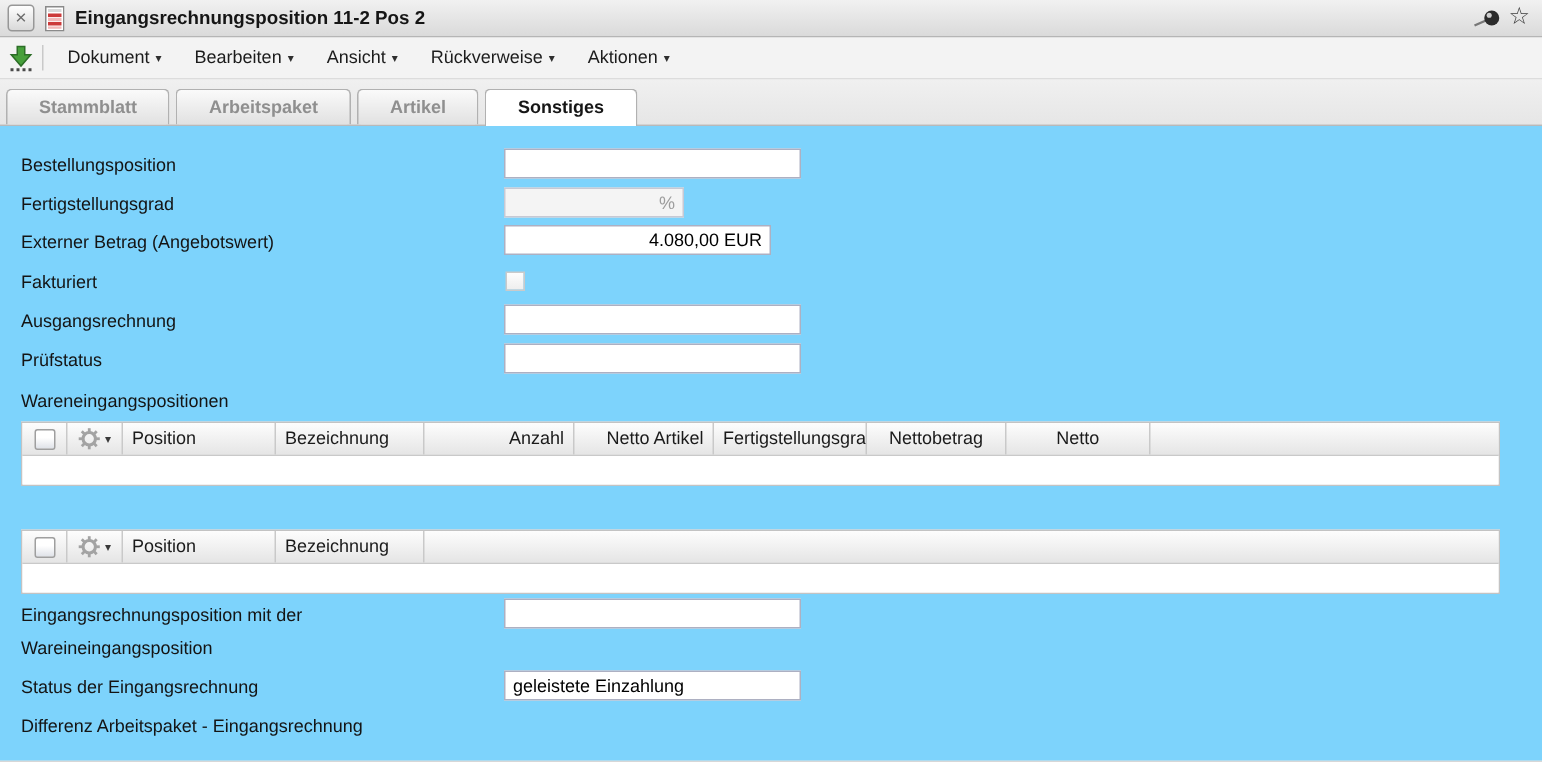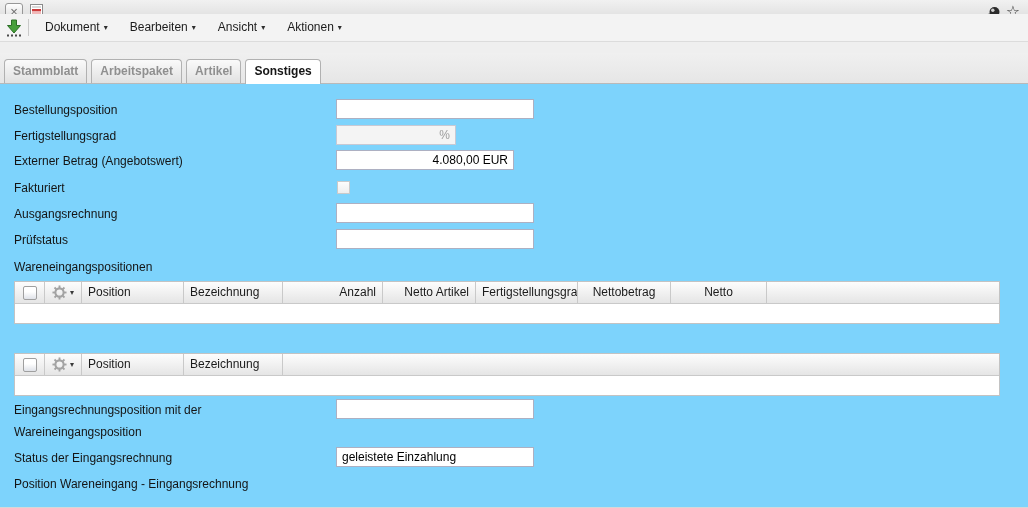--- a/index.html
+++ b/index.html
@@ -13,32 +13,32 @@
             background:linear-gradient(#f1f1f1,#dadada);border-bottom:1px solid #b5b5b5}
   .closebtn{position:absolute;left:5px;top:3px;width:18px;height:18px;border:1px solid #979797;
             border-radius:3px;background:linear-gradient(#fefefe,#d9d9d9);
             color:#6d6d6d;font-size:13px;line-height:16px;text-align:center;cursor:default}
   .docicon{position:absolute;left:30px;top:4px}
   .wintitle{position:absolute;left:50px;top:0;line-height:24px;font-weight:bold;font-size:12.5px;color:#151515;white-space:nowrap}
   .pinicon{position:absolute;right:27px;top:6px}
   .staricon{position:absolute;right:8px;top:1px;font-size:16px;line-height:22px;color:#3c3c3c}
 
   
-  .menubar{position:absolute;left:0;top:14px;width:100%;height:28px;background:#f3f3f3;border-bottom:1px solid #dcdcdc}
+  .menubar{position:absolute;left:0;top:25px;width:100%;height:28px;background:#f3f3f3;border-bottom:1px solid #dcdcdc}
   .importbtn{position:absolute;left:5px;top:5px;width:18px;height:18px}
   .menusep{position:absolute;left:28px;top:5px;width:1px;height:17px;background:#c9c9c9}
   .menus{position:absolute;left:34px;top:0;height:27px;display:flex;align-items:stretch}
   .menuitem{padding:0 11px;line-height:27px;color:#1c1c1c;white-space:nowrap;cursor:default}
   .caret{font-size:8px;color:#2e2e2e;margin-left:4px;vertical-align:1px}
 
   
   .tabstrip{position:absolute;left:0;top:53px;width:100%;height:31px;
             background:linear-gradient(#f0f0f0,#e6e6e6);border-bottom:1px solid #b9b9b9}
   .tabs{position:absolute;left:4px;bottom:0;display:flex;align-items:flex-end;gap:4px}
-  .tab{height:24px;line-height:23px;padding:0 8px;border:1px solid #b1b1b1;border-bottom:none;
+  .tab{height:24px;line-height:23px;padding:0 21px;border:1px solid #b1b1b1;border-bottom:none;
        border-radius:4px 4px 0 0;background:linear-gradient(#fafafa,#e1e1e1);
        font-weight:bold;color:#8f8f8f;white-space:nowrap;cursor:default}
   .tab.active{background:#ffffff;color:#161616;height:25px;margin-bottom:-1px;position:relative;z-index:2}
 
   
   .content{position:absolute;left:0;top:84px;width:100%;height:424px;background:#7dd3fc}
   .flabel{position:absolute;left:14px;line-height:15px;white-space:nowrap;color:#141414}
   .field{position:absolute;height:20px;width:198px;border:1px solid #adb0c2;background:#fff;
          font-family:"Liberation Sans","DejaVu Sans",sans-serif;font-size:12px;color:#000;padding:0 5px;outline:none}
   .field.right{text-align:right}
@@ -68,20 +68,21 @@
   <div class="titlebar">
     <div class="closebtn">×</div>
     <svg class="docicon" width="13" height="17" viewBox="0 0 13 17">
       <rect x="0.5" y="0.5" width="12" height="16" fill="#ffffff" stroke="#8a8a8a"></rect>
       <rect x="2" y="2" width="9" height="2" fill="#d9d9d9"></rect>
       <rect x="2" y="5" width="9" height="2.4" fill="#cc3a3a"></rect>
       <rect x="2" y="8" width="9" height="2" fill="#f2b8b8"></rect>
       <rect x="2" y="10.6" width="9" height="2.4" fill="#cc3a3a"></rect>
       <rect x="2" y="13.6" width="9" height="1.6" fill="#f2b8b8"></rect>
     </svg>
+    <div class="wintitle">Eingangsrechnungsposition 11-2 Pos 2</div>
     <svg class="pinicon" width="19" height="14" viewBox="0 0 19 14">
       <line x1="1" y1="11" x2="9" y2="7.5" stroke="#777777" stroke-width="1.6"></line>
       <circle cx="12.5" cy="6" r="5" fill="#2b2b2b"></circle>
       <circle cx="10.8" cy="4.2" r="1.7" fill="#cfcfcf"></circle>
     </svg>
     <div class="staricon">☆</div>
   </div>
 
   <div class="menubar">
     <svg class="importbtn" width="18" height="18" viewBox="0 0 18 18">
@@ -89,20 +90,21 @@
       <rect x="2" y="15.5" width="2" height="2" fill="#4a4a4a"></rect>
       <rect x="6" y="15.5" width="2" height="2" fill="#4a4a4a"></rect>
       <rect x="10" y="15.5" width="2" height="2" fill="#4a4a4a"></rect>
       <rect x="14" y="15.5" width="2" height="2" fill="#4a4a4a"></rect>
     </svg>
     <div class="menusep"></div>
     <div class="menus">
       <div class="menuitem"><span>Dokument</span><span class="caret">▾</span></div>
       <div class="menuitem"><span>Bearbeiten</span><span class="caret">▾</span></div>
       <div class="menuitem"><span>Ansicht</span><span class="caret">▾</span></div>
+      <div class="menuitem"><span>Rückverweise</span><span class="caret">▾</span></div>
       <div class="menuitem"><span>Aktionen</span><span class="caret">▾</span></div>
     </div>
   </div>
 
   <div class="tabstrip">
     <div class="tabs">
       <div class="tab">Stammblatt</div>
       <div class="tab">Arbeitspaket</div>
       <div class="tab">Artikel</div>
       <div class="tab active">Sonstiges</div>
@@ -191,16 +193,16 @@
       <div class="tbody"></div>
     </div>
 
     <div class="flabel" style="top:319px">Eingangsrechnungsposition mit der</div>
     <div class="flabel" style="top:341px">Wareineingangsposition</div>
     <input class="field" style="left: 336px; top: 315px;" value="">
 
     <div class="flabel" style="top:367px">Status der Eingangsrechnung</div>
     <input class="field" style="left: 336px; top: 363px;" value="geleistete Einzahlung">
 
-    <div class="flabel" style="top:393px">Position Wareneingang - Eingangsrechnung</div>
+    <div class="flabel" style="top:393px">Differenz Arbeitspaket - Eingangsrechnung</div>
 
   </div>
 </div>
 
 </body></html>

